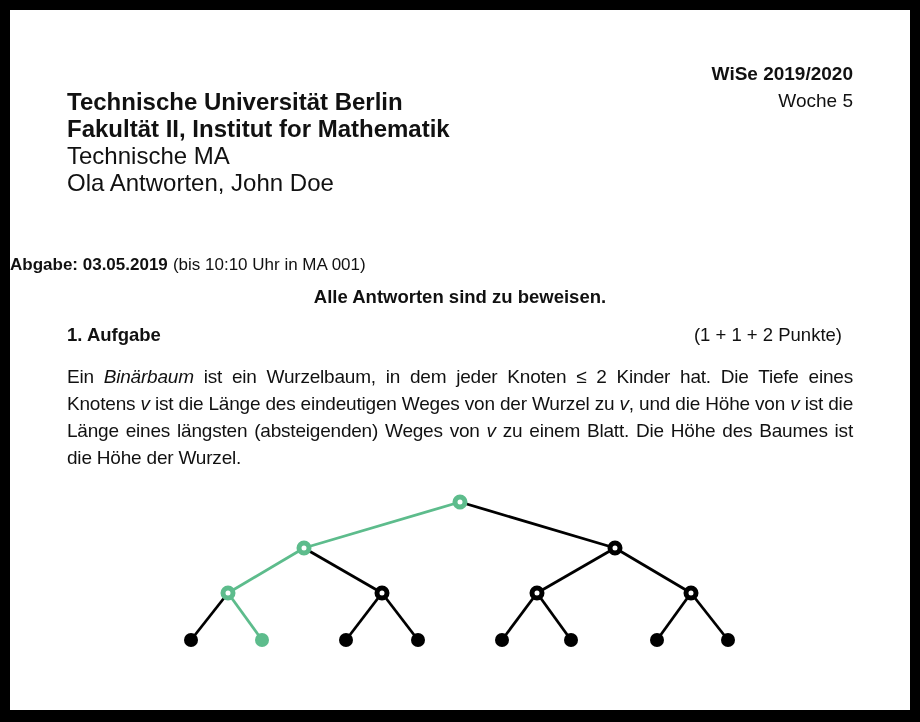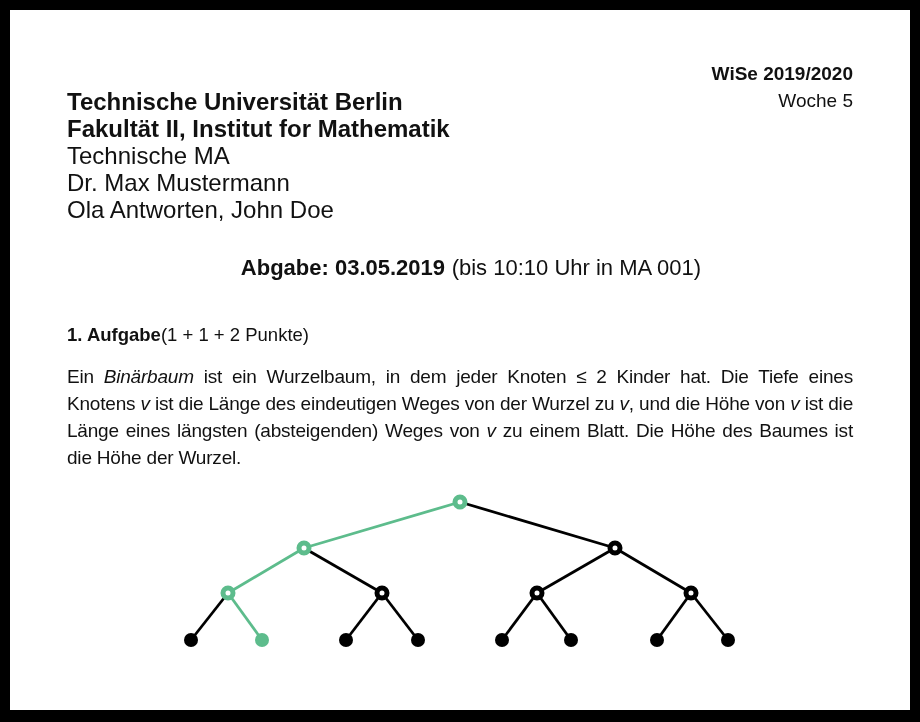--- a/index.html
+++ b/index.html
@@ -22,31 +22,31 @@
   }
   .header-right{
     position:absolute;right:57px;top:50px;text-align:right;
     font-size:19px;line-height:27px;white-space:nowrap;
   }
   .title{
     position:absolute;left:0;width:100%;top:206px;text-align:center;
     font-size:21px;font-weight:bold;letter-spacing:-0.2px;
   }
   .deadline{
-    position:absolute;left:11px;width:100%;top:245px;text-align:center;
-    font-size:22px;
+    position:absolute;left:0;width:100%;top:245px;
+    font-size:17px;
   }
   .deadline .reg{margin-left:0.30em;}
   .note{
     position:absolute;left:0;width:100%;top:276px;text-align:center;
     font-size:18.5px;font-weight:bold;
   }
   .task-row{
     position:absolute;left:57px;right:68px;top:314px;
-    display:flex;justify-content:flex-start;align-items:baseline;
+    display:flex;justify-content:space-between;align-items:baseline;
     font-size:18.5px;
   }
   .task-heading{font-weight:bold;}
   .para{
     position:absolute;left:57px;right:57px;top:353px;
     font-size:19px;line-height:27px;text-align:justify;
     letter-spacing:-0.2px;
   }
   .tree-svg{
     position:absolute;left:140px;top:470px;
@@ -54,34 +54,34 @@
 </style>
 </head>
 <body>
 
 <div class="page">
 
   <div class="header-left">
     <div class="b">Technische Universität Berlin</div>
     <div class="b">Fakultät II, Institut for Mathematik</div>
     <div>Technische MA</div>
-    <div>Dr. Max Mustermann</div>
     <div>Ola Antworten, John Doe</div>
   </div>
 
   <div class="header-right">
     <div class="b">WiSe 2019/2020</div>
     <div>Woche 5</div>
   </div>
 
 
   <div class="deadline">
     <span class="b">Abgabe: 03.05.2019</span><span class="reg">(bis 10:10 Uhr in MA 001)</span>
   </div>
 
+  <div class="note">Alle Antworten sind zu beweisen.</div>
 
   <div class="task-row">
     <span class="task-heading">1. Aufgabe</span>
     <span>(1 + 1 + 2 Punkte)</span>
   </div>
 
   <div class="para"><span>Ein </span><span class="it">Binärbaum</span><span> ist ein Wurzelbaum, in dem jeder Knoten ≤ 2 Kinder hat. Die Tiefe eines Knotens </span><span class="it">v</span><span> ist die Länge des eindeutigen Weges von der Wurzel zu </span><span class="it">v</span><span>, und die Höhe von </span><span class="it">v</span><span> ist die Länge eines längsten (absteigenden) Weges von </span><span class="it">v</span><span> zu einem Blatt. Die Höhe des Baumes ist die Höhe der Wurzel.</span></div>
 
   <svg class="tree-svg" width="640" height="175" viewBox="150 480 640 175" xmlns="http://www.w3.org/2000/svg">
       <line x1="460" y1="502" x2="304" y2="548" stroke="#5dbc8c" stroke-width="2.8"></line>

